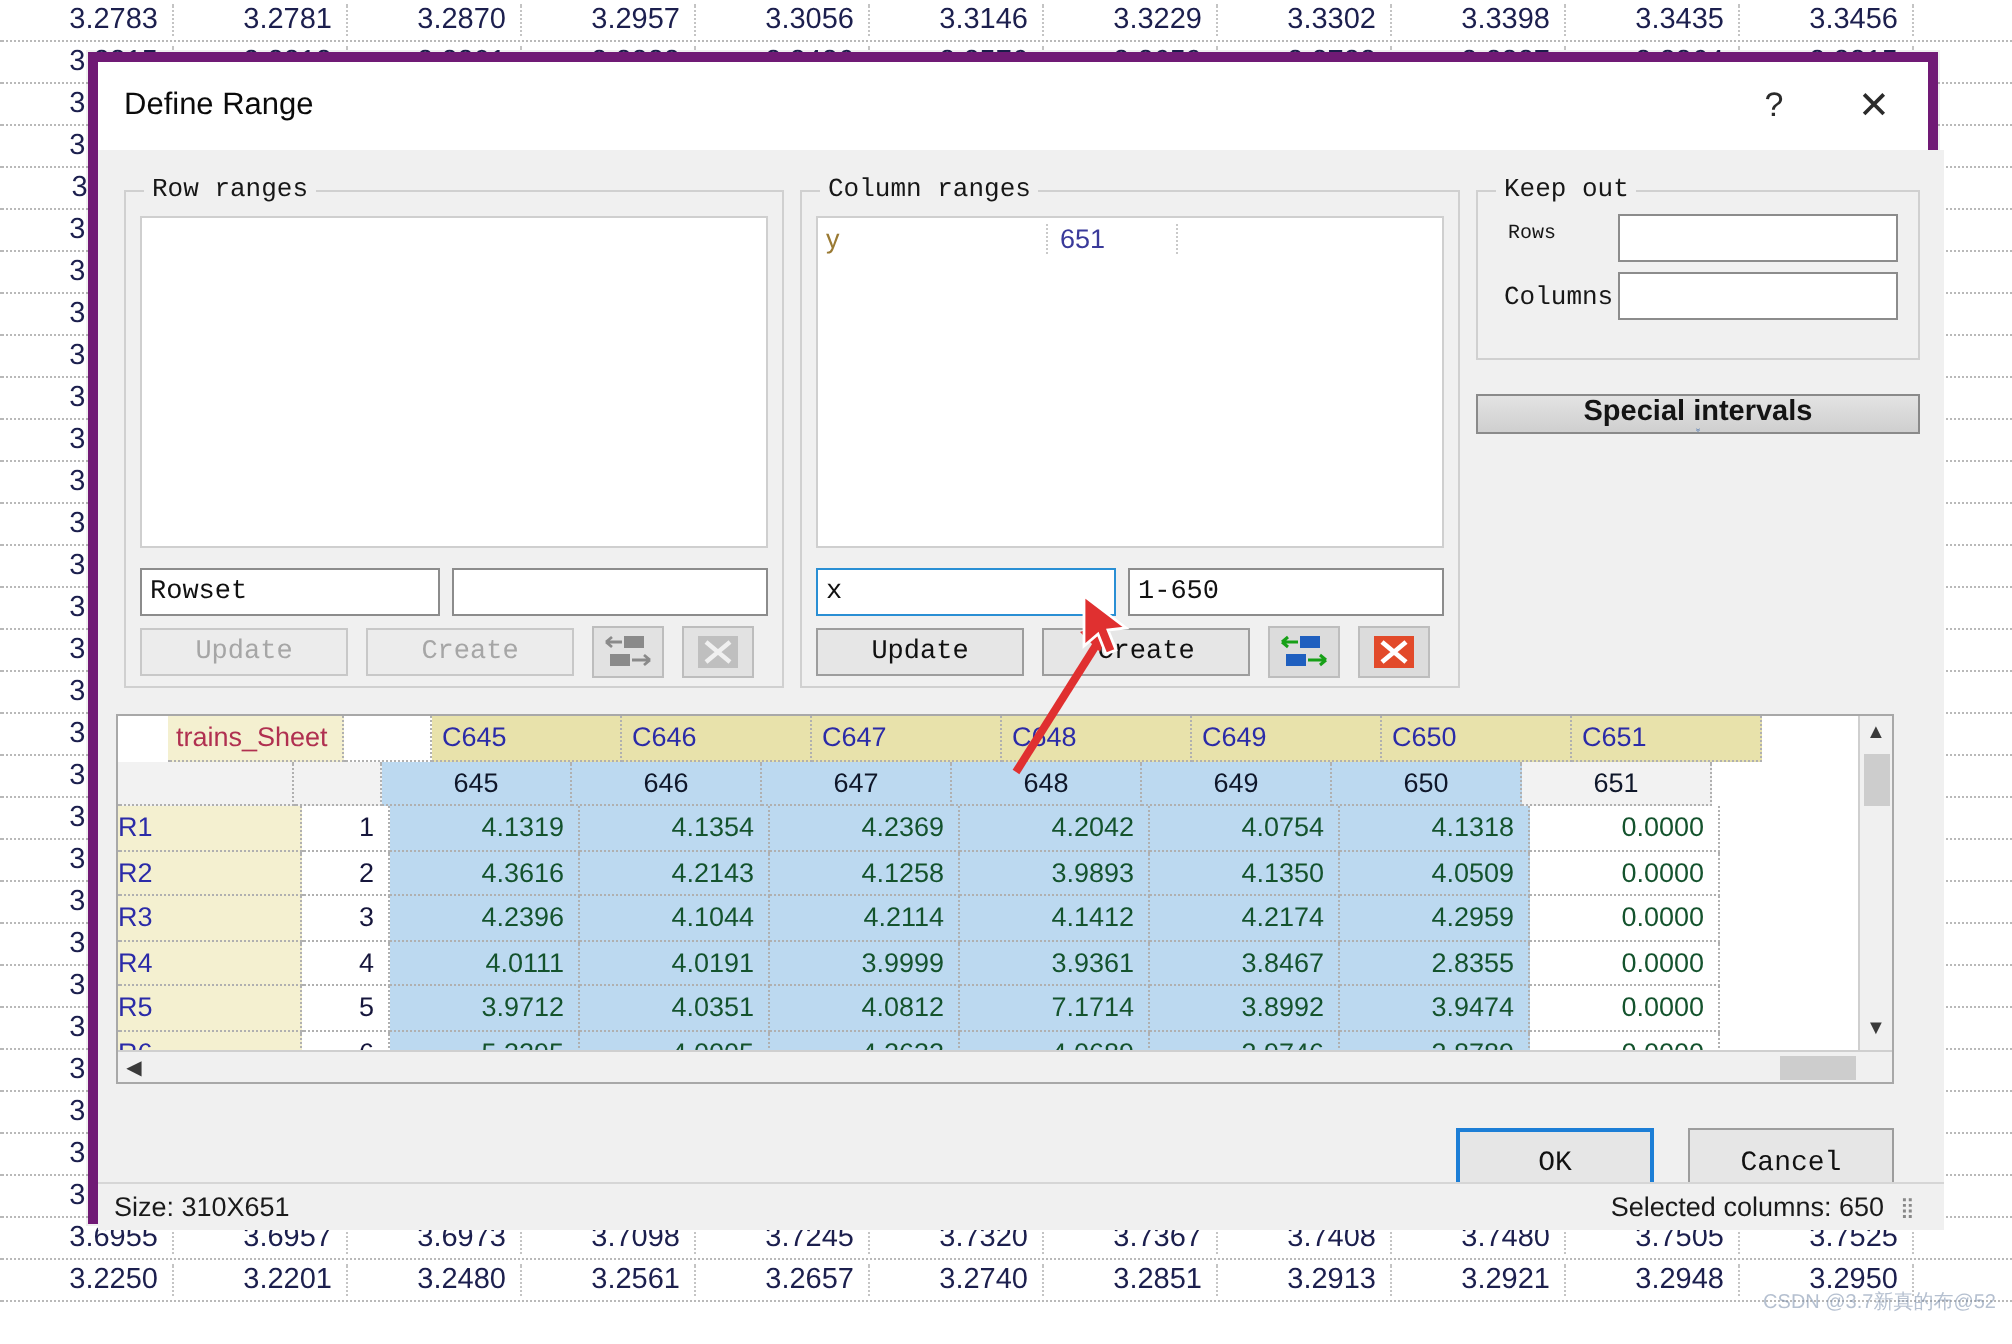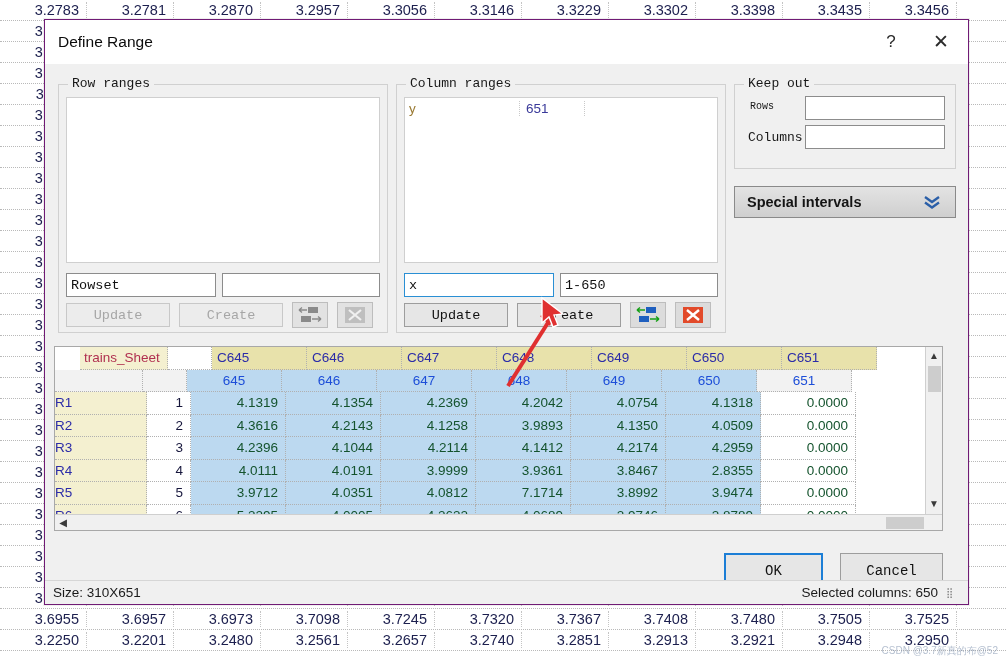--- a/index.html
+++ b/index.html
@@ -30,24 +30,24 @@
     font-size: 14.5px;
     color: #1c1f4e;
     border-right: 1px dotted #c4c4c4;
     white-space: nowrap;
     overflow: hidden;
   }
 
   
   .dialog {
     position: absolute;
-    left: 44px; top: 19px;
+    left: 44px; top: 26px;
     width: 925px; height: 586px;
     background: #f0f0f0;
-    border: 1px solid #701a75;
+    border: 5px solid #701a75;
     box-sizing: border-box;
     box-shadow: 0 0 0 1px rgba(0,0,0,0.06);
   }
   .titlebar {
     height: 44px;
     background: #ffffff;
     display: flex; align-items: center;
     box-sizing: border-box;
     padding-left: 13px;
     border-bottom: 1px solid #ffffff;
@@ -173,21 +173,21 @@
     border-right: 1px dotted #b0b0b0;
     border-bottom: 1px dotted #b0b0b0;
     overflow: hidden; white-space: nowrap;
   }
   .c-corner { width: 88px; background: #f4f0d0; color: #b03050; padding-left: 4px; margin-left: 25px; }
   .c-idx    { width: 44px; background: #ffffff; justify-content: flex-end; padding-right: 7px; color: #16163c; }
   .c-head   { width: 95px; background: #e8e2ab; color: #2b2ba8; padding-left: 5px; }
   .c-num    { width: 95px; background: #bcd9f0; color: #14532d; justify-content: flex-end; padding-right: 7px; }
   .c-num.plain { background: #ffffff; }
   .c-blank-head { width: 44px; background: #ffffff; }
-  .c-sub    { width: 95px; background: #bcd9f0; color: #1d4ed8; justify-content: center; }
+  .c-sub    { width: 95px; background: #bcd9f0; color: #0f172a; justify-content: center; }
   .c-sub.plain { background: #f2f2f2; }
   .c-rowhdr { width: 92px; background: #f4f0d0; color: #2b2ba8; }
   .c-sub-corner { width: 88px; background: #f2f2f2; }
   .c-sub-idx { width: 44px; background: #f2f2f2; }
 
   .vscroll {
     position: absolute; right: 0; top: 0;
     width: 17px; height: 100%;
     background: #f0f0f0; border-left: 1px solid #cfcfcf;
     box-sizing: border-box;
@@ -737,21 +737,21 @@
       </div>
 
       <div class="group" style="left:689px; top:20px; width:222px; height:85px;">
         <div class="legend">Keep out</div>
         <div style="position:absolute; left:15px; top:16px; font-family:'Liberation Mono',monospace; font-size:10px; color:#171717;">Rows</div>
         <input class="txtin" style="left: 70px; top: 11px; width: 140px;" value="">
         <div style="position:absolute; left:13px; top:45px; font-family:'Liberation Mono',monospace; font-size:13px; color:#171717;">Columns</div>
         <input class="txtin" style="left: 70px; top: 40px; width: 140px;" value="">
       </div>
 
-      <div class="special" style="left:689px; top:122px; width:222px; height:32px;">
+      <div class="special" style="left:689px; top:122px; width:222px; height:20px;flex-direction:column;">
         <div class="lbl">Special intervals</div>
         <svg width="22" height="16" viewBox="0 0 22 16">
           <path d="M4 3 L11 8 L18 3" stroke="#2b5fa8" stroke-width="2.3" fill="none"></path>
           <path d="M4 8.5 L11 13.5 L18 8.5" stroke="#2b5fa8" stroke-width="2.3" fill="none"></path>
         </svg>
       </div>
 
       <div class="tablewrap" style="left:9px; top:282px; width:889px; height:185px;">
         <div id="table-body" style="position:absolute; left:0; top:0;">
             <div class="trow">

